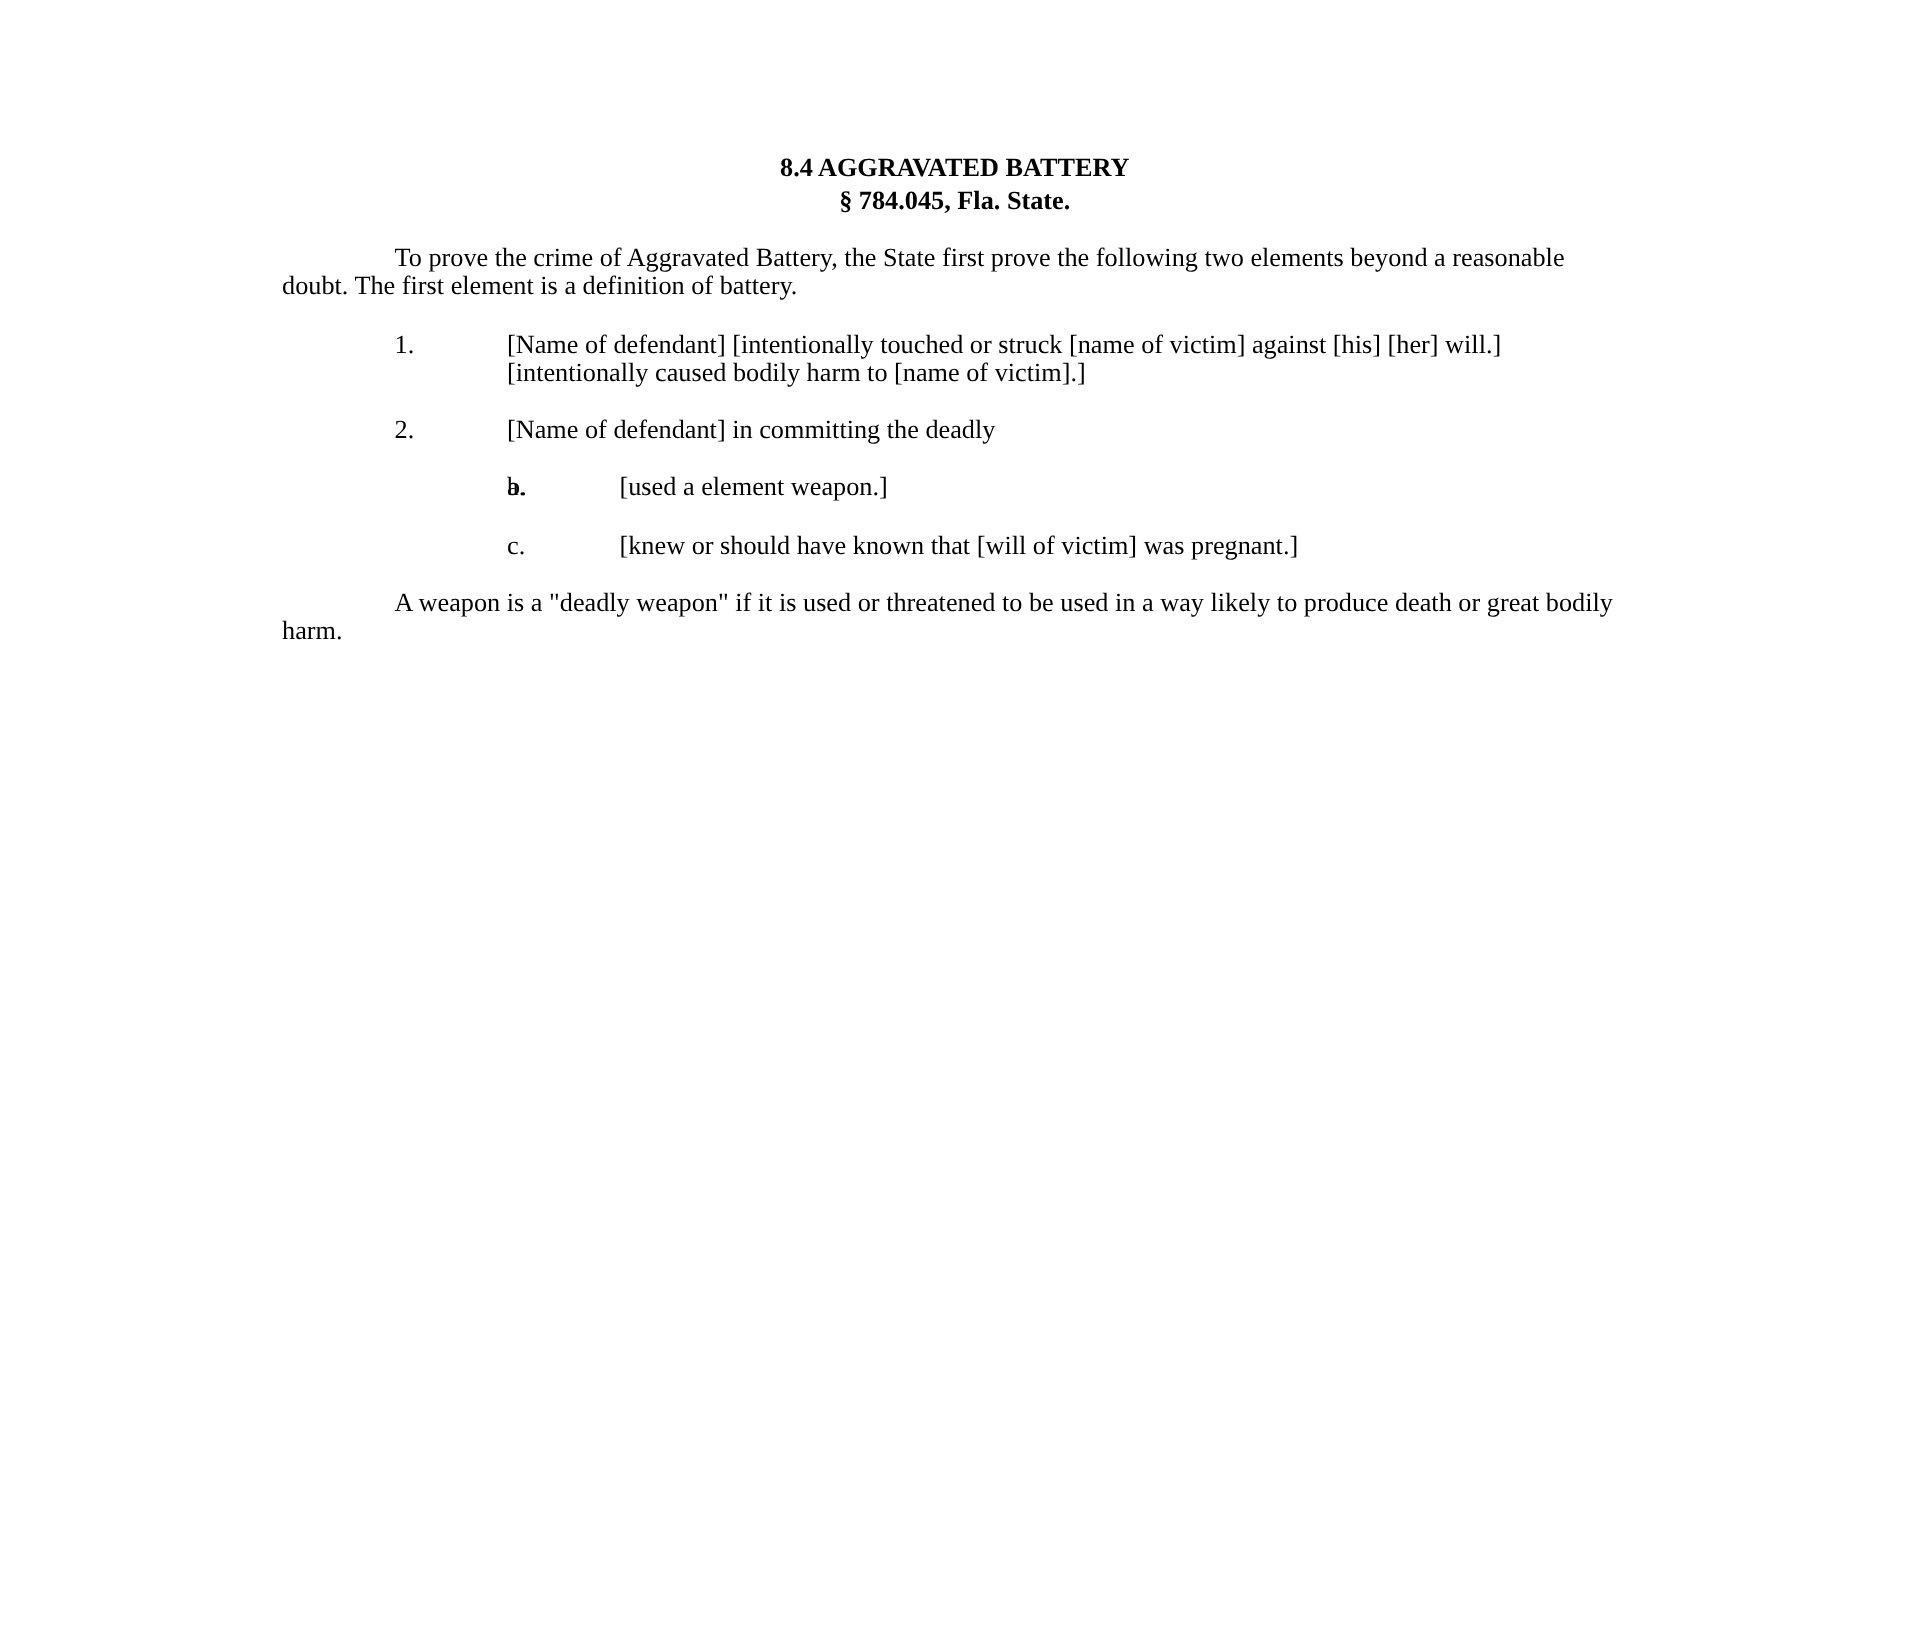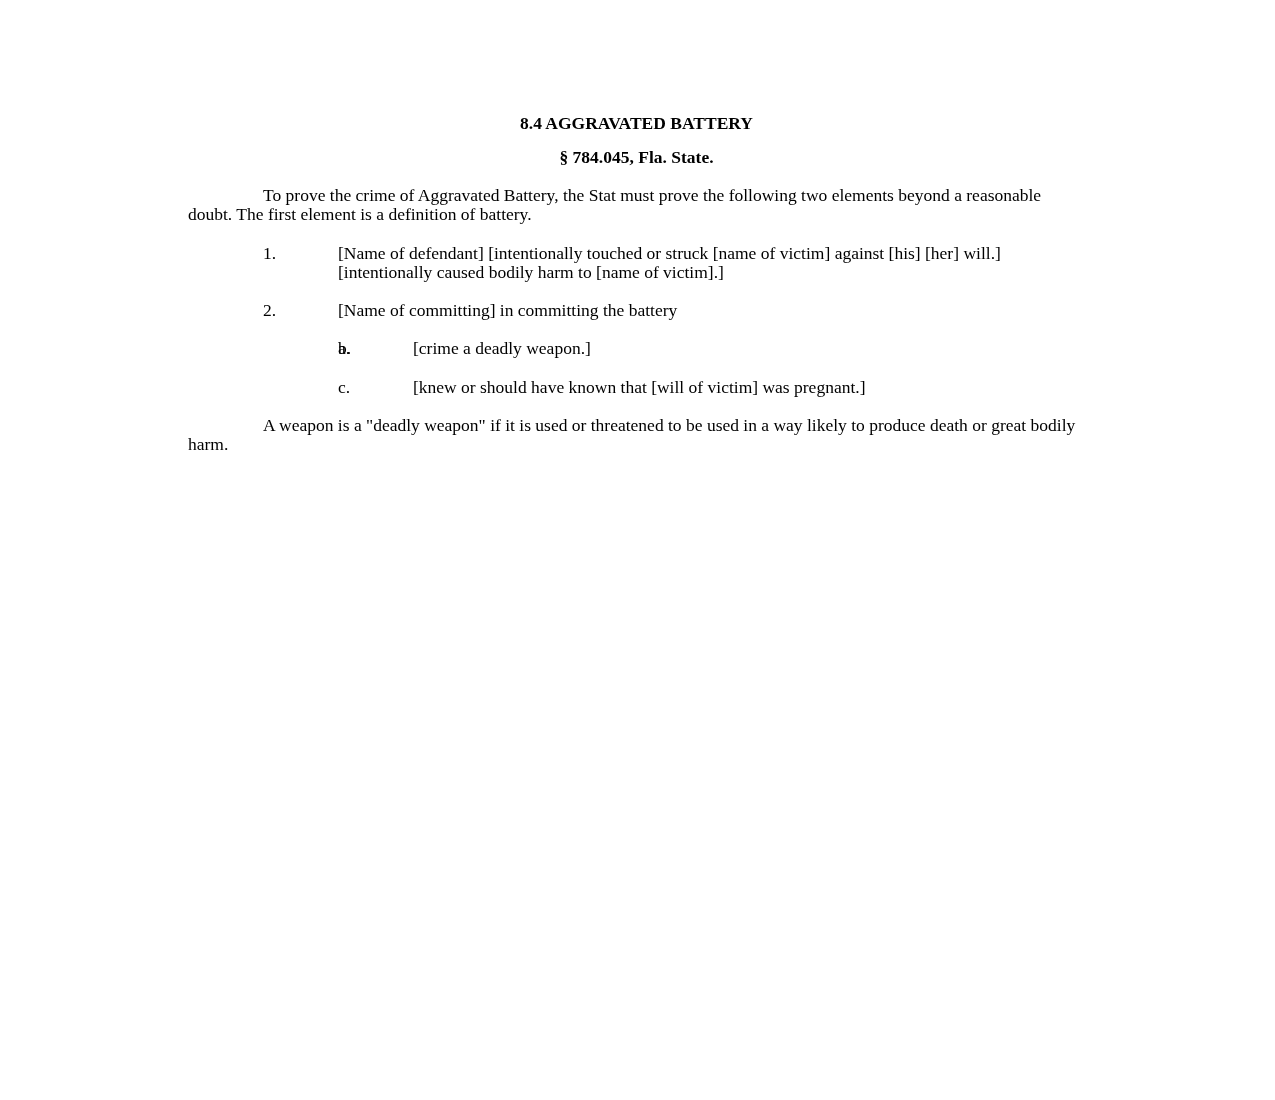--- a/index.html
+++ b/index.html
@@ -25,21 +25,21 @@
     }
     .title {
       text-align: center;
       font-weight: bold;
       font-size: 17.5px;
       line-height: 19.5px;
       margin: 0;
       padding-left: 0;
       width: 897px;
     }
-    .title div { margin: 14px; }
+    .title div { margin: 2px; }
     .para {
       margin: 0;
       text-indent: 75px;
       width: 897px;
     }
     .intro { margin-top: 19px; }
     .list-item {
       position: relative;
       padding-left: 150px;
       width: 705px;
@@ -63,39 +63,39 @@
   </style>
 </head>
 <body>
 
 <div class="page">
   <div class="title">
     <div>8.4 AGGRAVATED BATTERY</div>
     <div>§ 784.045, Fla. State.</div>
   </div>
 
-  <p class="para intro">To prove the crime of Aggravated Battery, the Stat must prove the following two elements beyond a reasonable doubt.  The first element is a definition of battery.</p>
+  <p class="para intro">To prove the crime of Aggravated Battery, the State first prove the following two elements beyond a reasonable doubt.  The first element is a definition of battery.</p>
 
   <div class="list-item gap">
     <span class="num">1.</span>
     <span>[Name of defendant] [intentionally touched or struck [name of victim] against [his] [her] will.] [intentionally caused bodily harm to [name of victim].]</span>
   </div>
 
   <div class="list-item gap">
     <span class="num">2.</span>
-    <span>[Name of committing] in committing the battery</span>
+    <span>[Name of defendant] in committing the deadly</span>
   </div>
 
   <div class="sub-item gap">
     <span class="num">a.</span>
   </div>
 
   <div class="sub-item gap">
     <span class="num">b.</span>
-    <span>[crime a deadly weapon.]</span>
+    <span>[used a element weapon.]</span>
   </div>
 
   <div class="sub-item gap">
     <span class="num">c.</span>
     <span>[knew or should have known that [will of victim] was pregnant.]</span>
   </div>
 
   <p class="para gap">A weapon is a "deadly weapon" if it is used or threatened to be used in a way likely to produce death or great bodily harm.</p>
 </div>
 

